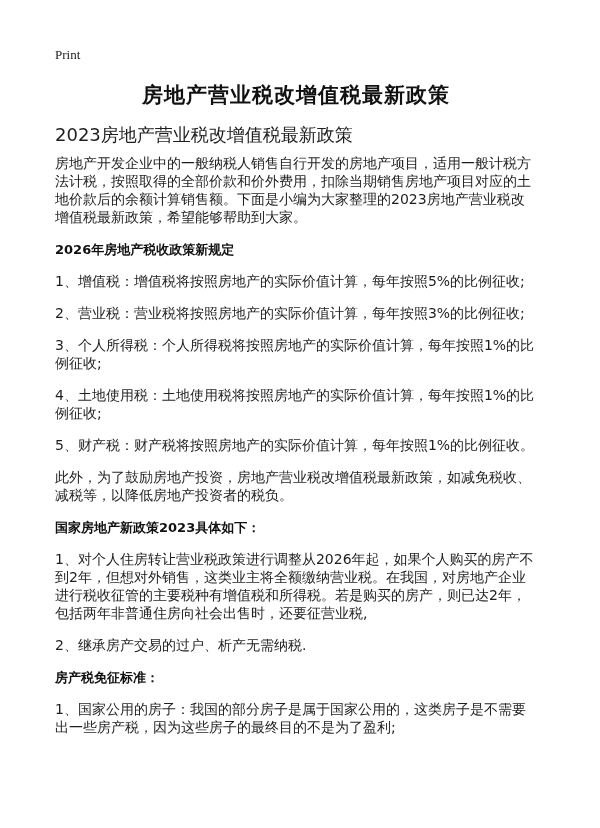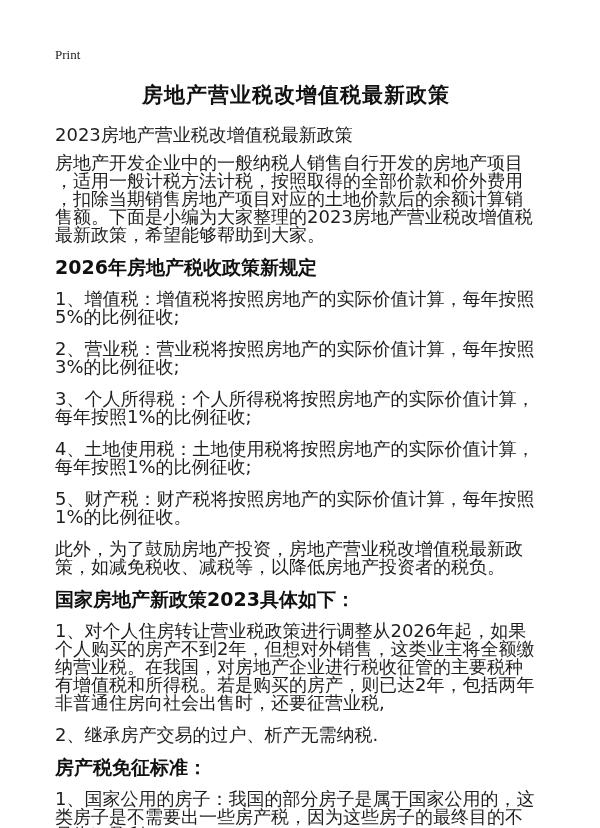--- a/index.html
+++ b/index.html
@@ -40,32 +40,32 @@
     letter-spacing: 1px;
   }
   p.doc-subtitle {
     margin: 17px 0 0 0;
     font-size: 18px;
     line-height: 17px;
     color: #1e1e1e;
   }
   p.body-par {
     margin: 14px 0 0 0;
-    font-size: 18px;
+    font-size: 14px;
     line-height: 18px;
     color: #1e1e1e;
     word-break: break-all;
     line-break: anywhere;
   }
   p.intro-par {
     margin: 11px 0 0 0;
   }
   h2.sec-heading {
     margin: 15px 0 0 0;
-    font-size: 19px;
+    font-size: 13px;
     line-height: 17px;
     font-weight: bold;
     color: #111111;
     word-break: break-all;
   }
 </style>
 </head>
 <body>
 
 <div class="page">

